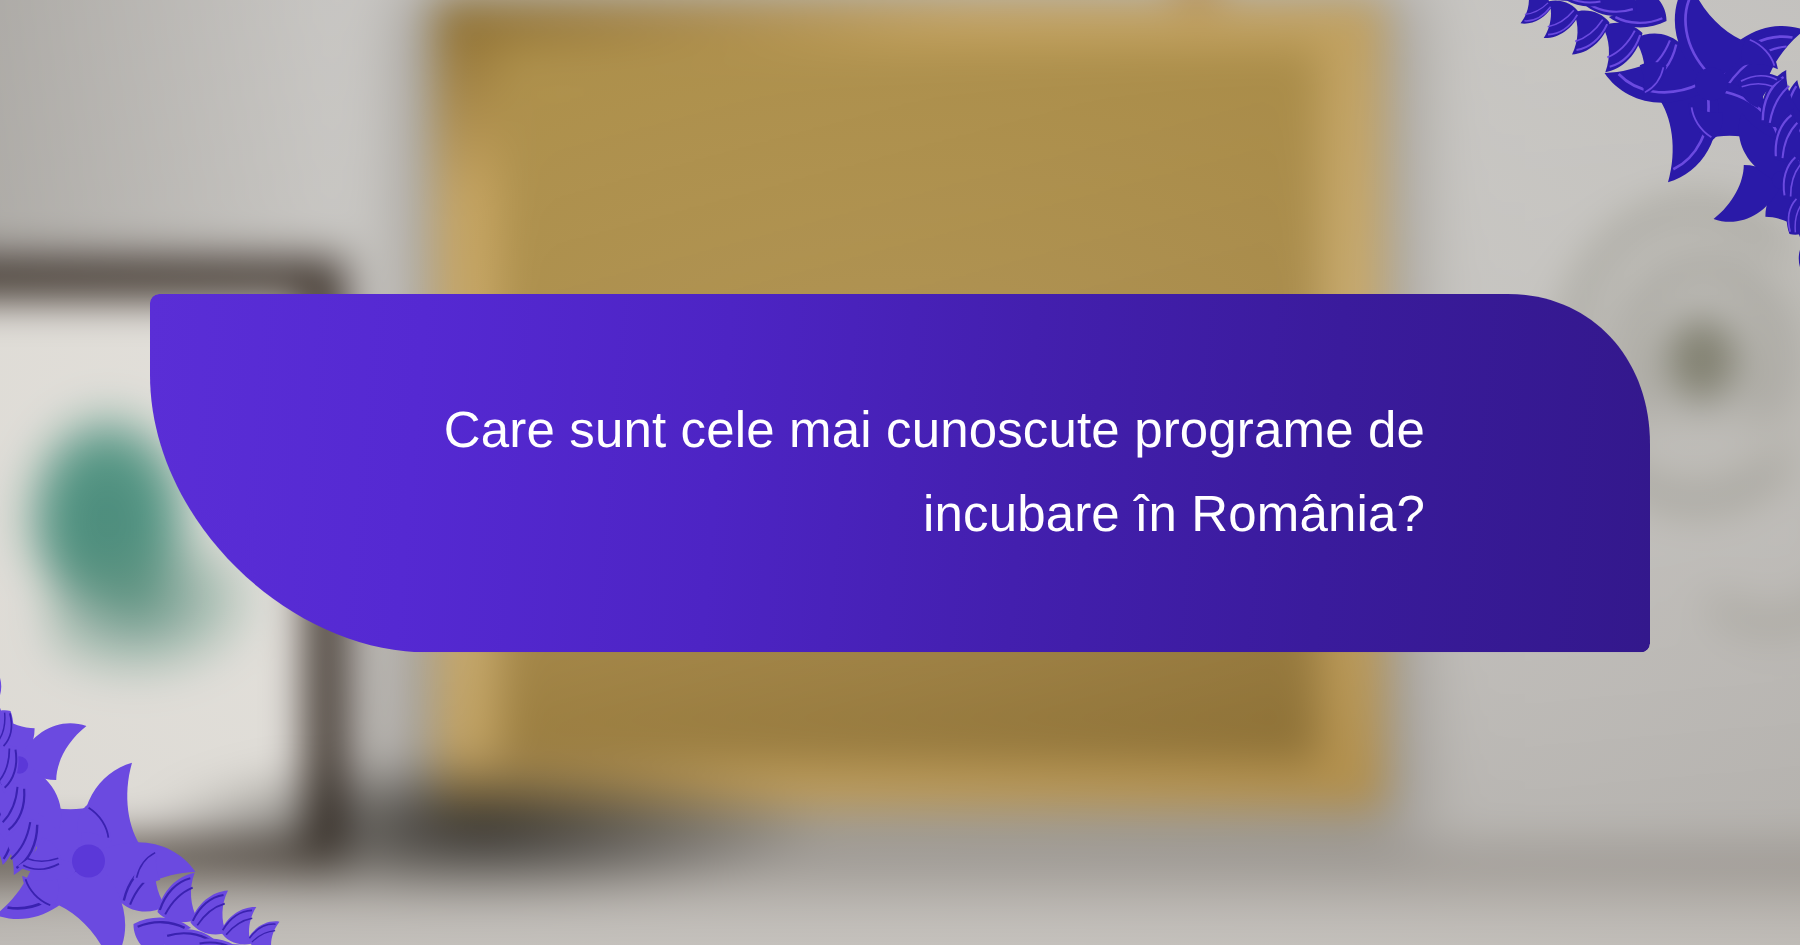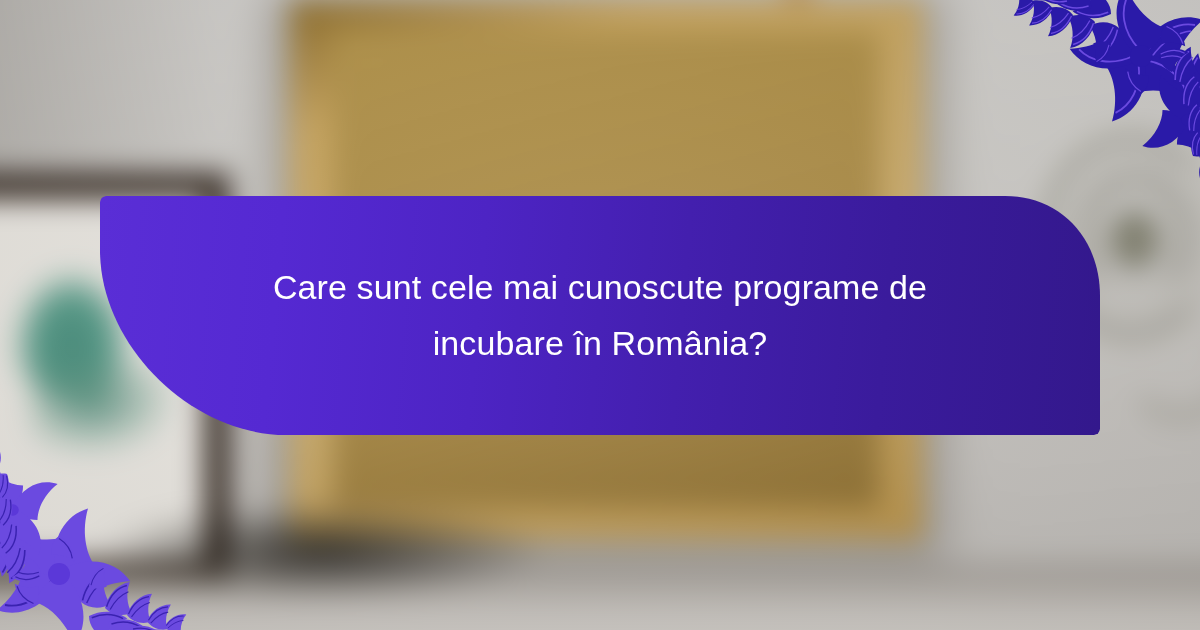--- a/index.html
+++ b/index.html
@@ -188,21 +188,21 @@
     justify-content: center;
     padding: 0 150px 0 150px;
   }
   .headline {
     margin: 0;
     color: #ffffff;
     font-family: "Liberation Sans", sans-serif;
     font-size: 34px;
     font-weight: 400;
     line-height: 1.62;
-    text-align: center;
+    text-align: right;
     letter-spacing: .1px;
     max-width: 740px;
     text-rendering: optimizeLegibility;
   }
 </style>
 </head>
 <body>
 
 <div class="card">
 

